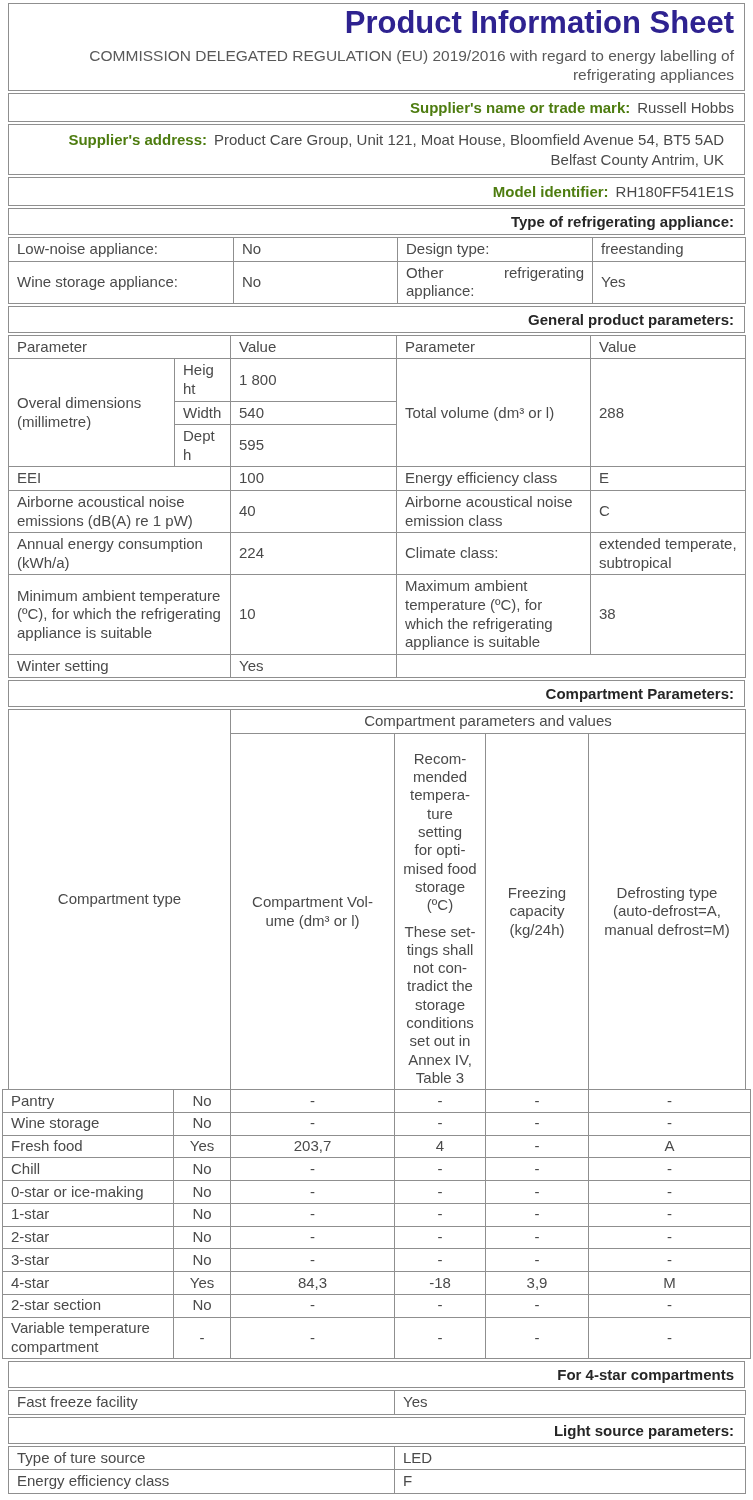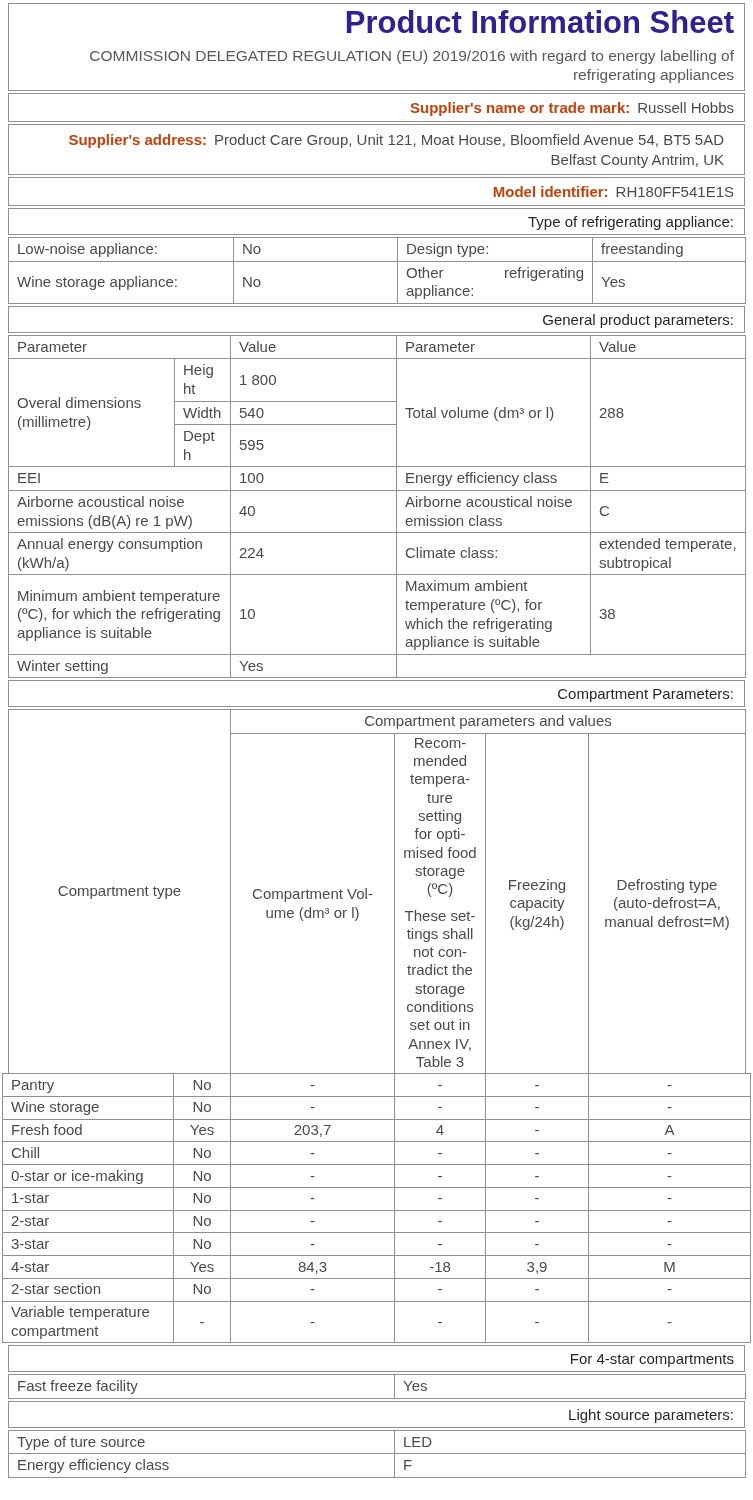--- a/index.html
+++ b/index.html
@@ -4,30 +4,30 @@
 <style>
   html,body{margin:0;padding:0;background:#fff;}
   body{width:753px;height:1500px;overflow:hidden;font-family:"Liberation Sans",sans-serif;color:#464646;}
   .page{padding:3px 8px 0 8px;}
   .box{border:1px solid #8f8f8f;margin-bottom:2px;background:#fff;text-align:right;}
   .title-box{padding:2px 10px 6px 10px;}
   h1{margin:0;font-size:31px;line-height:34px;font-weight:bold;color:#2e2290;letter-spacing:0px;}
   .regulation{margin:6px 0 0 0;font-size:15.5px;line-height:19px;color:#595959;}
   .kv{padding:4px 10px;font-size:15px;line-height:19px;}
   .kv2{padding:5px 20px;font-size:15px;line-height:19.5px;}
-  .b{font-weight:bold;color:#c2410c;}
+  .b{font-weight:bold;color:#4d7c0f;}
   .v{color:#4a4a4a;margin-left:7px;}
-  .sect{padding:3px 10px;font-size:15px;line-height:19px;font-weight:normal;color:#262626;}
+  .sect{padding:3px 10px;font-size:15px;line-height:19px;font-weight:bold;color:#262626;}
   table{border-collapse:collapse;table-layout:fixed;width:100%;font-size:15px;line-height:18.6px;color:#4a4a4a;margin-bottom:2px;}
   td{border:1px solid #8f8f8f;padding:2px 8px;vertical-align:middle;word-wrap:break-word;}
   .ctr{text-align:center;padding:2px 3px;}
   .just{text-align:justify;}
   .pre{white-space:pre-line;text-align:center;}
   .hdrtall td{vertical-align:middle;}
-  .tempcell{vertical-align:top;padding-top:0;line-height:18.3px;}
+  .tempcell{vertical-align:top;padding-top:16px;line-height:18.3px;}
   .tempcell .p2{display:block;margin-top:8px;}
   .datatbl{width:calc(100% + 11px);margin-left:-6px;margin-top:-1px;}
   .datatbl td{padding:1.5px 8px;}
   .datatbl td.ctr{padding:1.5px 3px;}
   .nopad td{line-height:18.75px;}
 </style>
 </head>
 <body>
 
 <div class="page">

